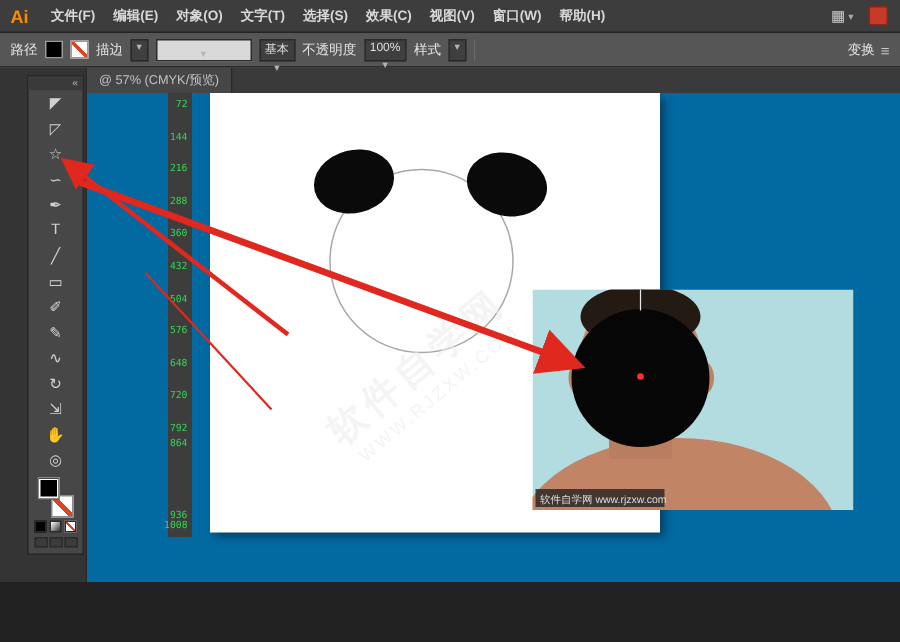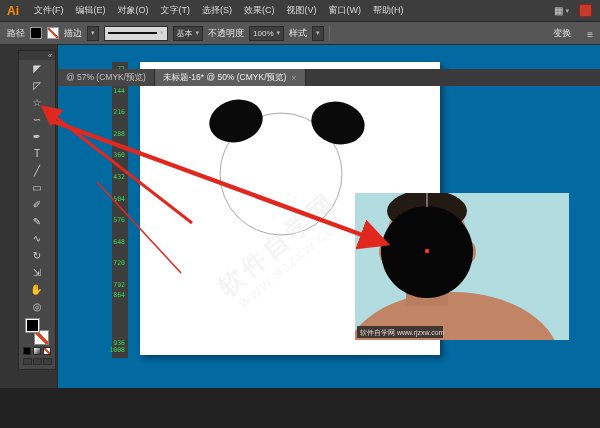--- a/index.html
+++ b/index.html
@@ -20,31 +20,31 @@
 
   
   .controlbar { position:absolute; top:22px; left:0; width:600px; height:23px; background:#565656;
                 border-bottom:1px solid #2c2c2c; display:flex; align-items:center; gap:5px;
                 padding:0 7px; z-index:30; }
   .cb-label { color:#e4e4e4; font-size:9px; white-space:nowrap; }
   .sw-fill { width:12px; height:12px; background:#000; border:1px solid #9a9a9a; }
   .sw-stroke { width:12px; height:12px; border:1px solid #9a9a9a;
                background:linear-gradient(45deg, transparent 42%, #d42 42%, #d42 58%, transparent 58%), #fff; }
   .dd { background:#3f3f3f; border:1px solid #2a2a2a; color:#ddd; font-size:8px; height:15px;
-        display:flex; align-items:center; padding:0 3px; gap:3px; white-space:nowrap; }
+        display:flex; align-items:center; padding:0 3px; gap:3px; white-space:nowrap;flex-direction:column; }
   .dd .caret { font-size:7px; color:#b5b5b5; }
   .profile-dd { width:64px; background:#d9d9d9; }
   .profile-line { flex:1; height:2px; background:#111; }
   .cb-sep { width:1px; height:15px; background:#3a3a3a; border-right:1px solid #6a6a6a; }
-  .cb-right { margin-left:auto; display:flex; align-items:flex-end; gap:16px; }
+  .cb-right { margin-left:auto; display:flex; align-items:flex-end; gap:4px; }
   .hamburger { color:#ccc; font-size:10px; }
 
   
   .tabbar { position:absolute; top:45px; left:58px; right:0; height:17px; background:#3a3a3a;
-            display:flex; align-items:stretch; z-index:25; overflow:hidden;margin-top:24px; }
+            display:flex; align-items:stretch; z-index:25; overflow:hidden; }
   .tab { font-size:8.5px; color:#c2c2c2; padding:0 8px; background:#464646; border-right:1px solid #282828;
          display:flex; align-items:center; gap:5px; white-space:nowrap; }
   .tab.active { background:#5d5d5d; color:#efefef; }
   .tab .close { color:#9a9a9a; font-size:9px; }
 
   
   .dock { position:absolute; left:0; top:45px; bottom:0; width:58px; background:#343434; z-index:20;
           border-right:1px solid #2a2a2a; }
   .toolbar { position:absolute; left:18px; top:50px; width:38px; background:#474747;
              border:1px solid #272727; z-index:21; padding-bottom:4px; }
@@ -81,21 +81,21 @@
   .wm-2 { font-size:12px; letter-spacing:2px; }
   .annotations { position:absolute; left:0; top:0; z-index:40; pointer-events:none; }
 </style>
 </head>
 <body>
 
 <div class="app">
 
   <div class="menubar">
     <span class="ai-logo">Ai</span>
-    <div id="menu-items" style="display:flex;height:100%;">
+    <div id="menu-items" style="display:flex;height:100%;font-weight:bold;">
         <div class="menu-item">文件(F)</div>
         <div class="menu-item">编辑(E)</div>
         <div class="menu-item">对象(O)</div>
         <div class="menu-item">文字(T)</div>
         <div class="menu-item">选择(S)</div>
         <div class="menu-item">效果(C)</div>
         <div class="menu-item">视图(V)</div>
         <div class="menu-item">窗口(W)</div>
         <div class="menu-item">帮助(H)</div>
       </div>
@@ -135,24 +135,20 @@
     <span class="cb-sep"></span>
     <div class="cb-right">
       <span class="cb-label">变换</span>
       <span class="hamburger">≡</span>
     </div>
   </div>
 
   <div class="tabbar" id="tabbar">
       <div class="tab">
         <span>@ 57% (CMYK/预览)</span>
-      </div>
-      <div class="tab active">
-        <span>未标题-16* @ 50% (CMYK/预览)</span>
-        <span class="close">×</span>
       </div>
     </div>
 
   <div class="dock"></div>
   <div class="toolbar">
     <div class="toolbar-header">«</div>
     <div id="tool-list">
         <div class="tool">
           <span>◤</span>
         </div>

